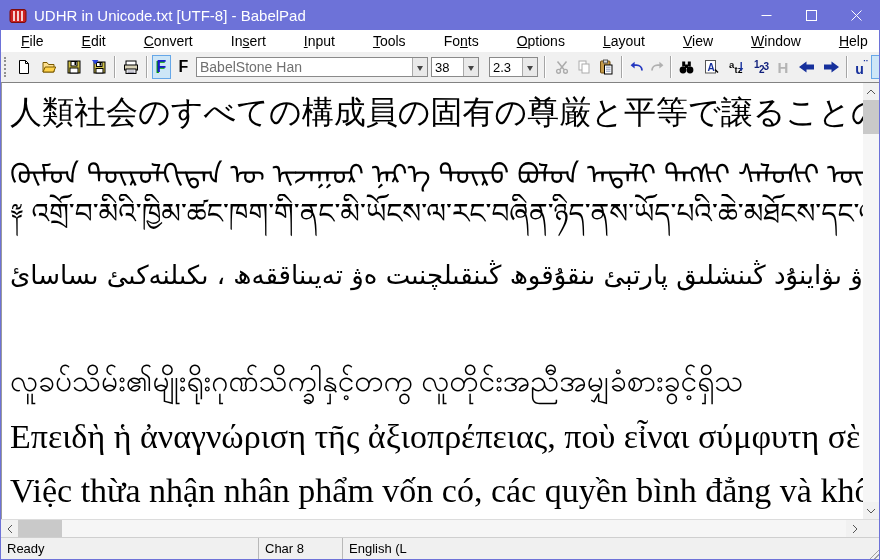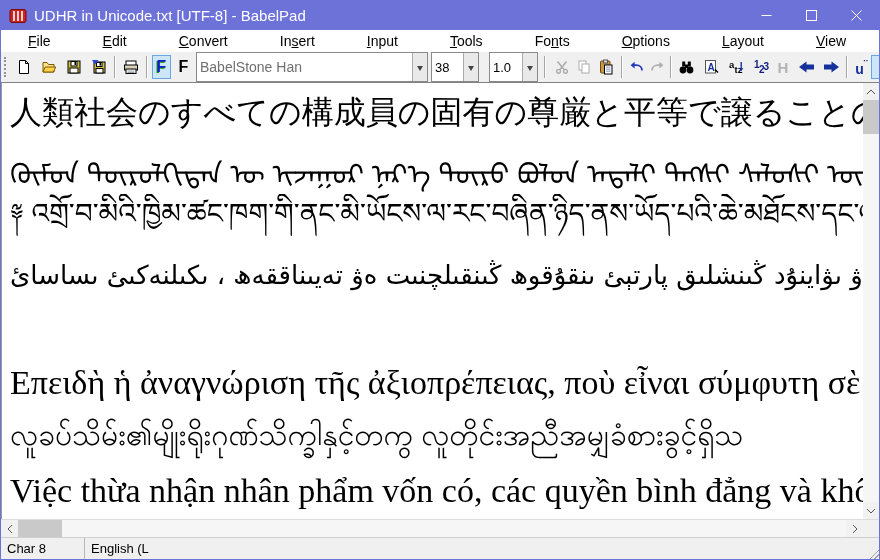--- a/index.html
+++ b/index.html
@@ -5,28 +5,28 @@
 *{box-sizing:border-box;margin:0;padding:0}
 html,body{width:880px;height:560px;overflow:hidden}
 body{font-family:"Liberation Sans",sans-serif}
 .win{width:880px;height:560px;border:1px solid #6d72d8;display:flex;flex-direction:column;background:#b91c1c}
 .titlebar{height:29px;flex:0 0 29px;background:#6d72d8;display:flex;align-items:center;color:#fff;font-size:15px}
 .app-icon{width:18px;height:18px;margin:0 7px 0 8px;flex:0 0 auto}
 .title{flex:1;white-space:nowrap;overflow:hidden}
 .capbtns{display:flex;height:100%}
 .cap{width:45px;height:100%;display:flex;align-items:center;justify-content:center}
 .menubar{height:22px;flex:0 0 22px;background:#fff;display:flex;align-items:center;font-size:14px;padding-left:1px;color:#000}
-.menu-item{padding:1px 26px 2px}
+.menu-item{padding:1px 19px 2px}
 .toolbar{height:30px;flex:0 0 30px;display:flex;align-items:center;background:#f0f0f0;overflow:hidden;padding-left:2px}
 .gripper{width:4px;height:20px;border-left:2px dotted #909090;margin:0 5px 0 1px;flex:0 0 auto}
 .tbtn{width:22px;height:24px;display:flex;align-items:center;justify-content:center;flex:0 0 auto}
 .tbtn.mr{margin-right:3px}
 .tbtn.pressed{background:#cde6f7;border:1px solid #66a7e8}
 .tsep{width:2px;height:22px;border-left:1px solid #a5a5a5;border-right:1px solid #fff;margin:0 4px;flex:0 0 auto}
-.combo{height:30px;background:#fff;border:1px solid #8a8a8a;display:flex;align-items:center;font-size:13px;flex:0 0 auto}
+.combo{height:20px;background:#fff;border:1px solid #8a8a8a;display:flex;align-items:center;font-size:13px;flex:0 0 auto}
 .combo .ctext{flex:1;padding:0 3px;white-space:nowrap;overflow:hidden}
 .combo .cbtn{width:15px;height:100%;background:#e9e9e9;border-left:1px solid #aaa;display:flex;align-items:center;justify-content:center}
 .cbtn i{display:block;width:0;height:0;border:3.5px solid transparent;border-top:5px solid #444;margin-top:5px}
 .font-combo{width:232px;margin-left:3px}
 .font-combo .ctext{color:#707070;font-size:14px}
 .size-combo{width:48px;margin-left:3px}
 .spacing-combo{width:49px;margin-left:10px}
 .flbl{font-weight:bold;font-size:16px;font-family:"Liberation Sans",sans-serif}
 .editrow{flex:1;display:flex;border-top:1px solid #828282;border-left:1px solid #9a9a9a;background:#fff;min-height:0}
 .editor{flex:1;overflow:hidden;padding-top:3px;min-width:0}
@@ -154,21 +154,21 @@
           <i></i>
         </span>
     </div>
     <div class="combo size-combo">
       <span class="ctext">38</span>
       <span class="cbtn">
           <i></i>
         </span>
     </div>
     <div class="combo spacing-combo">
-      <span class="ctext">1.0</span>
+      <span class="ctext">2.3</span>
       <span class="cbtn">
           <i></i>
         </span>
     </div>
     <div class="tsep" style="margin:0 5px 0 6px"></div>
     <div class="tbtn">
         <svg width="16" height="16" viewBox="0 0 16 16">
           <path d="M3.5 2.5l6.5 8M12.5 2.5l-6.5 8" stroke="#ababab" stroke-width="1.5" fill="none"></path>
           <circle cx="4.5" cy="12.3" r="1.9" fill="none" stroke="#ababab" stroke-width="1.4"></circle>
           <circle cx="11.5" cy="12.3" r="1.9" fill="none" stroke="#ababab" stroke-width="1.4"></circle>
@@ -255,22 +255,22 @@
       </div>
   </div>
 
   <div class="editrow">
     <div class="editor" id="editor">
         <div class="line line-japanese">人類社会のすべての構成員の固有の尊厳と平等で譲ることの</div>
         <div class="line line-mongolian">ᠬᠦᠮᠦᠨ ᠲᠥᠷᠥᠯᠬᠢᠲᠡᠨ ᠦ ᠢᠵᠠᠭᠤᠷ ᠨᠡᠷ᠎ᠡ ᠲᠥᠷᠥ ᠪᠣᠯᠤᠨ ᠠᠳᠠᠯᠢ ᠲᠡᠭᠰᠢ ᠰᠠᠯᠤᠰᠢ ᠦᠭᠡᠢ ᠡᠷᠬᠡ ᠶᠢ ᠬᠦᠯᠢᠶᠡᠨ ᠵᠥᠪᠰᠢᠶᠡᠷᠡᠬᠦ ᠨᠢ</div>
         <div class="line line-tibetan">༈ འགྲོ་བ་མིའི་ཁྱིམ་ཚང་ཁག་གི་ནང་མི་ཡོངས་ལ་རང་བཞིན་ཉིད་ནས་ཡོད་པའི་ཆེ་མཐོངས་དང་འདྲ་མཉམ། སུས་ཀྱང་འཕྲོག་</div>
         <div class="line line-uyghur">ئاساسى ئىكەنلىكى ، ھەققانىيەت ۋە تىنچلىقنىڭ ھوقۇقنى ئېتراپ قىلشنىڭ دۇنياۋى ۋە تەۋرەنمەس ھوقۇقىنى</div>
         <div class="line line-khitan">𘬀𘬁𘬂𘬃𘬄𘬅𘬆𘬇𘬈𘬉𘬊𘬋𘬌𘬍𘬎，𘬐𘬑𘬒𘬓，𘬠𘬡𘬢𘬣𘬤𘬥𘬦𘬧𘬨𘬩</div>
+        <div class="line line-burmese">လူခပ်သိမ်း၏မျိုးရိုးဂုဏ်သိက္ခါနှင့်တကွ လူတိုင်းအညီအမျှခံစားခွင့်ရှိသ</div>
         <div class="line line-greek">Επειδὴ ἡ ἀναγνώριση τῆς ἀξιοπρέπειας, ποὺ εἶναι σύμφυτη σὲ</div>
-        <div class="line line-burmese">လူခပ်သိမ်း၏မျိုးရိုးဂုဏ်သိက္ခါနှင့်တကွ လူတိုင်းအညီအမျှခံစားခွင့်ရှိသ</div>
         <div class="line line-vietnamese">Việc thừa nhận nhân phẩm vốn có, các quyền bình đẳng và khô</div>
       </div>
     <div class="vscroll">
       <div class="sbtn">
           <svg width="10" height="6" viewBox="0 0 10 6">
             <path d="M1 5l4-4 4 4" fill="none" stroke="#555"></path>
           </svg>
         </div>
       <div class="vthumb"></div>
       <div class="vtrack"></div>
@@ -292,16 +292,17 @@
     <div class="htrack"></div>
     <div class="hbtn">
         <svg width="6" height="10" viewBox="0 0 6 10">
           <path d="M1 1l4 4-4 4" fill="none" stroke="#555"></path>
         </svg>
       </div>
     <div class="corner"></div>
   </div>
 
   <div class="statusbar" id="statusbar">
+      <div class="pane pane0">Ready</div>
       <div class="pane pane3">Char 8</div>
       <div class="pane pane4">English (L<div class="grip"></div></div>
     </div>
 </div>
 
 </body></html>

